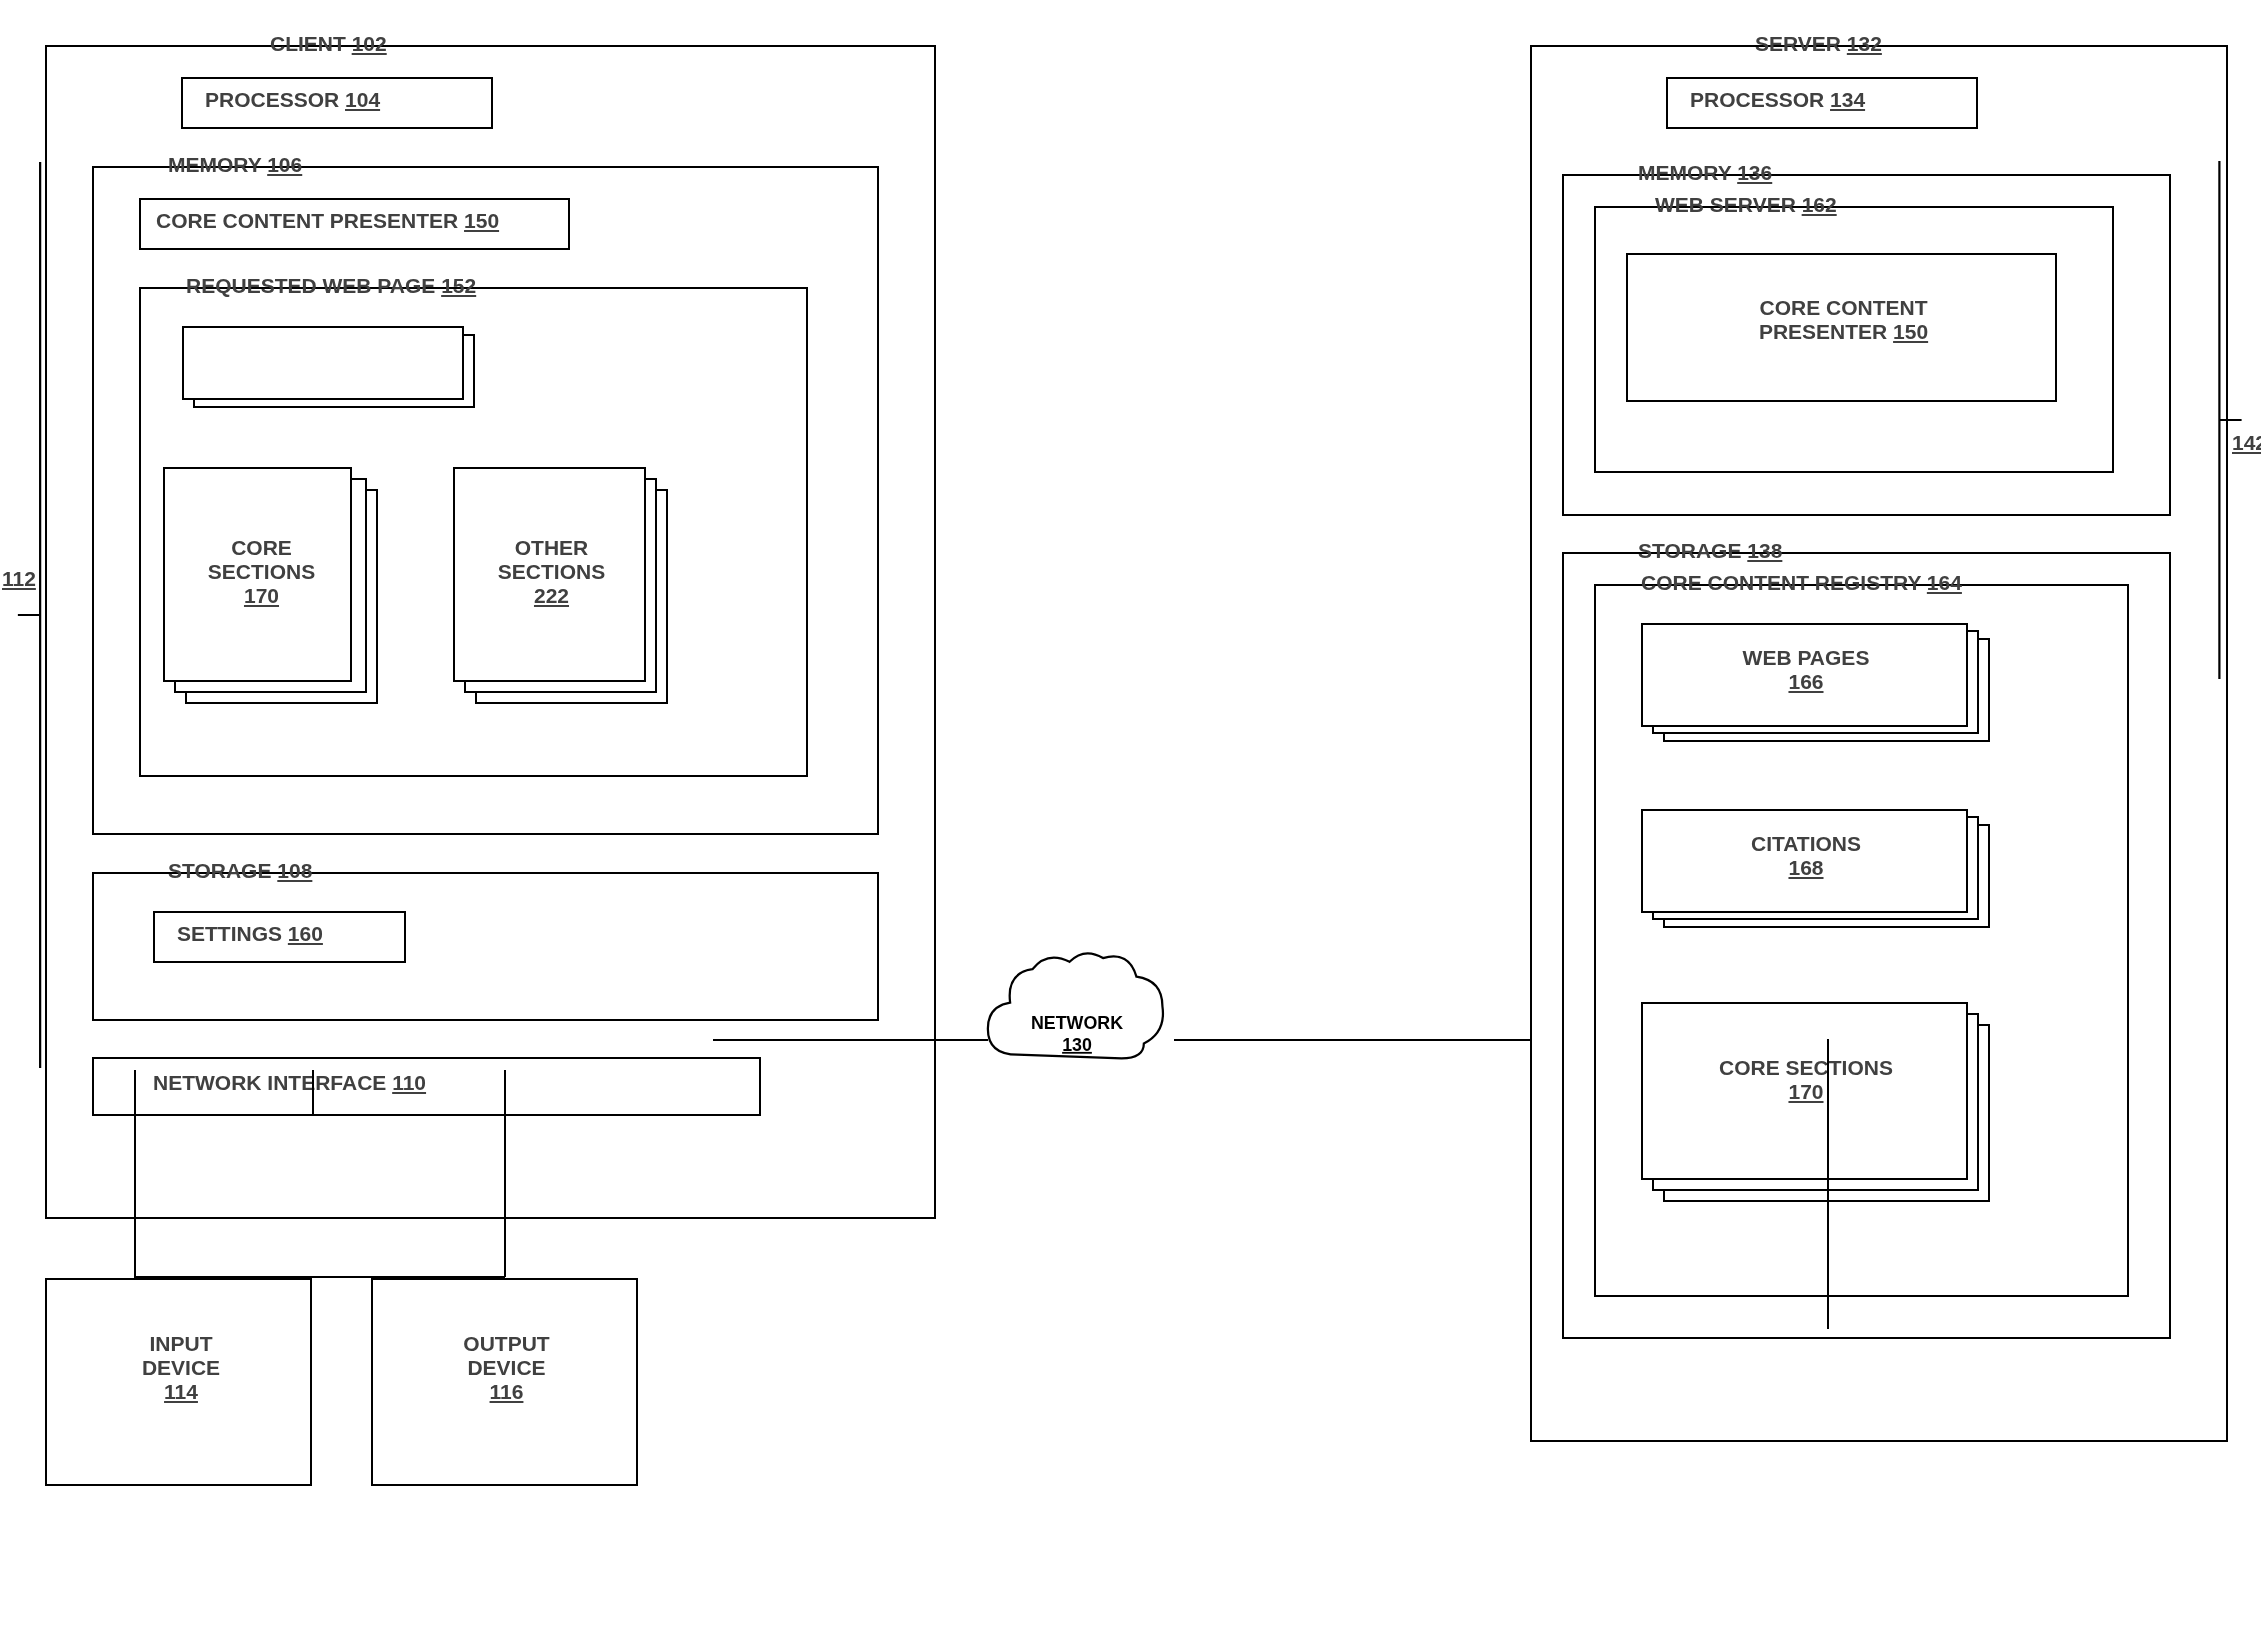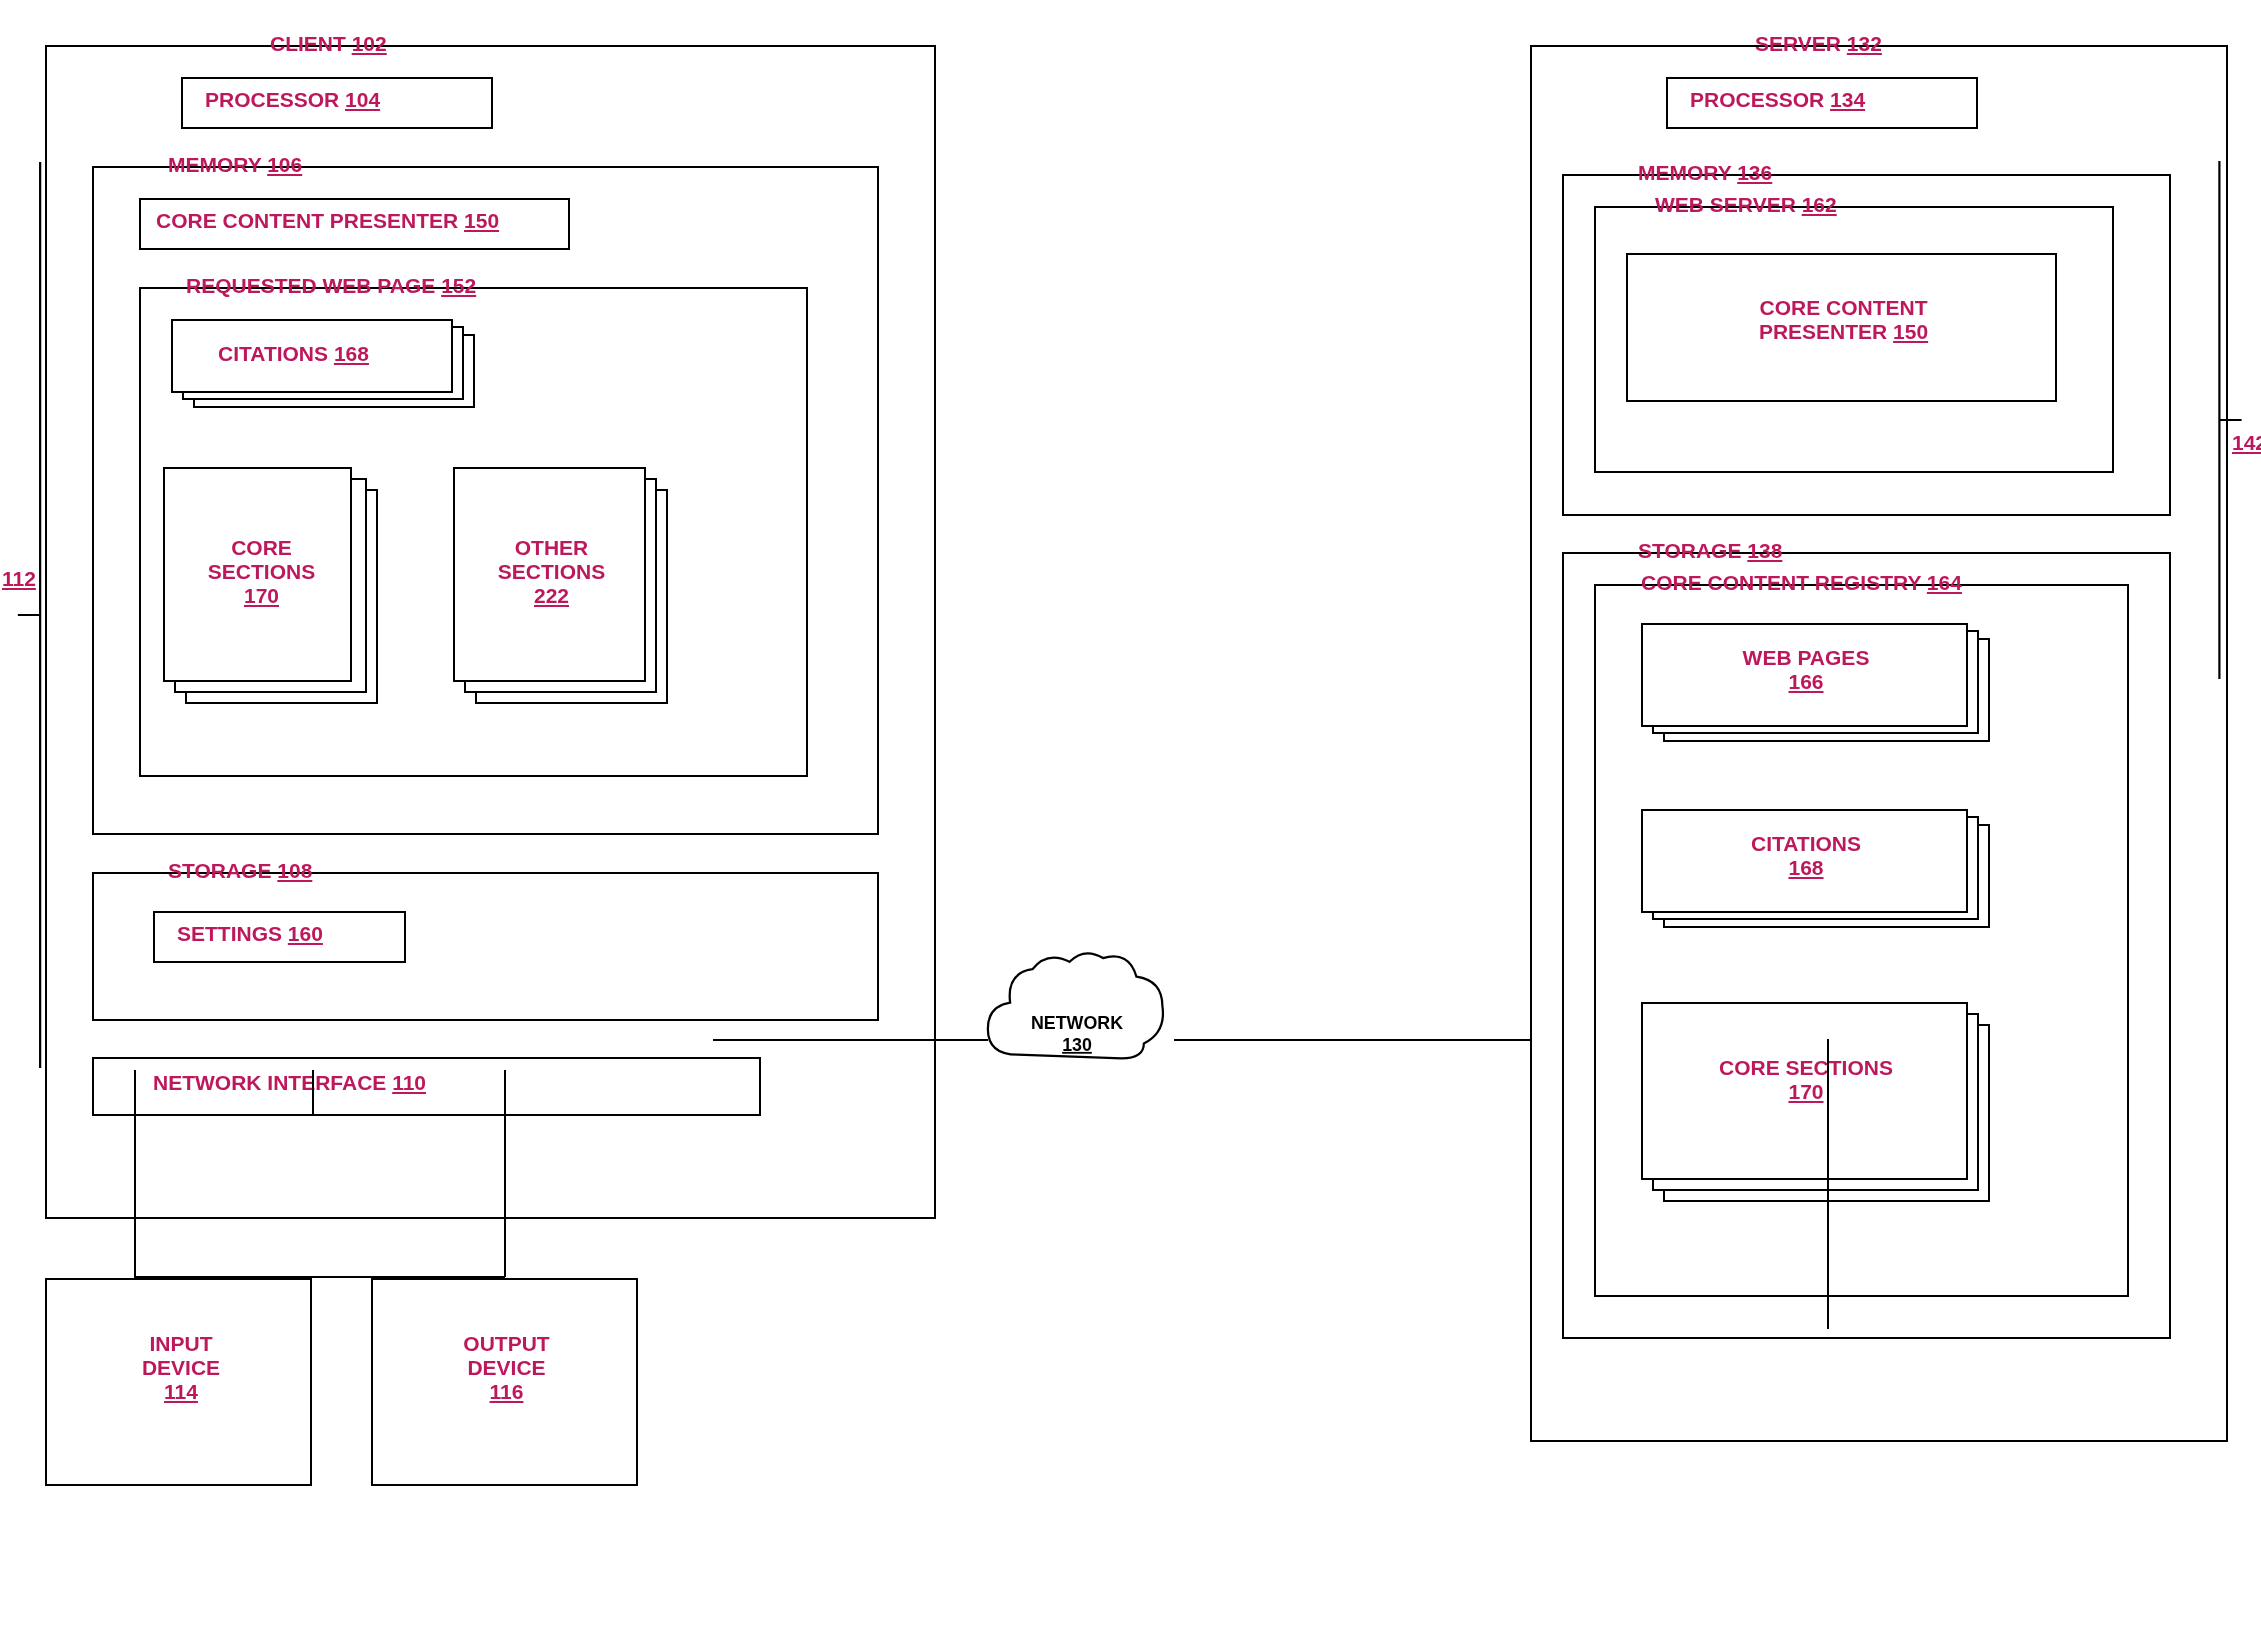--- a/index.html
+++ b/index.html
@@ -22,21 +22,21 @@
     .box {
       position: absolute;
       border: 2.2px solid #000;
       background: #fff;
     }
 
     .box-label {
       position: absolute;
       font-size: 21px;
       font-weight: bold;
-      color: #be185d;
+      color: #404040;
       white-space: nowrap;
     }
 
     .box-label .ref {
       text-decoration: underline;
     }
 
     .stacked-box {
       position: absolute;
     }
@@ -104,25 +104,20 @@
       </div>
 
       <div class="box" style="left:45px; top:119px; width:669px; height:490px;">
         <span class="box-label" style="top:-15px; left:45px;">
           REQUESTED WEB PAGE <span class="ref">152</span>
         </span>
 
         <div class="stacked-box" style="left:30px; top:30px; width:327px; height:97px;">
           <div class="stack-layer" style="left:22px; top:15px; width:282px; height:74px;"></div>
           <div class="stack-layer" style="left:11px; top:7.4px; width:282px; height:74px;"></div>
-          <div class="stack-layer" style="left:0px; top:0px; width:282px; height:74px;">
-            <span class="box-label" style="top:21px; left:45px;">
-              CITATIONS <span class="ref">168</span>
-            </span>
-          </div>
         </div>
 
         <div class="stacked-box" style="left:22px; top:178px; width:238px; height:260px;">
           <div class="stack-layer" style="left:22px; top:22px; width:193px; height:215px;"></div>
           <div class="stack-layer" style="left:11px; top:11px; width:193px; height:215px;"></div>
           <div class="stack-layer" style="left:0px; top:0px; width:189px; height:215px;">
             <span class="box-label" style="top:67px; left:22px; white-space:normal; text-align:center; width:149px;">
               CORE<br>SECTIONS<br><span class="ref">170</span>
             </span>
           </div>

